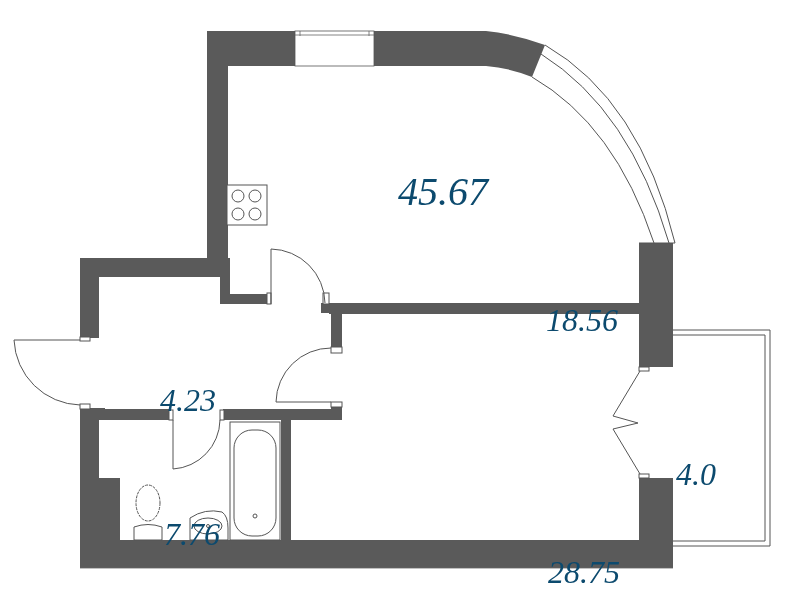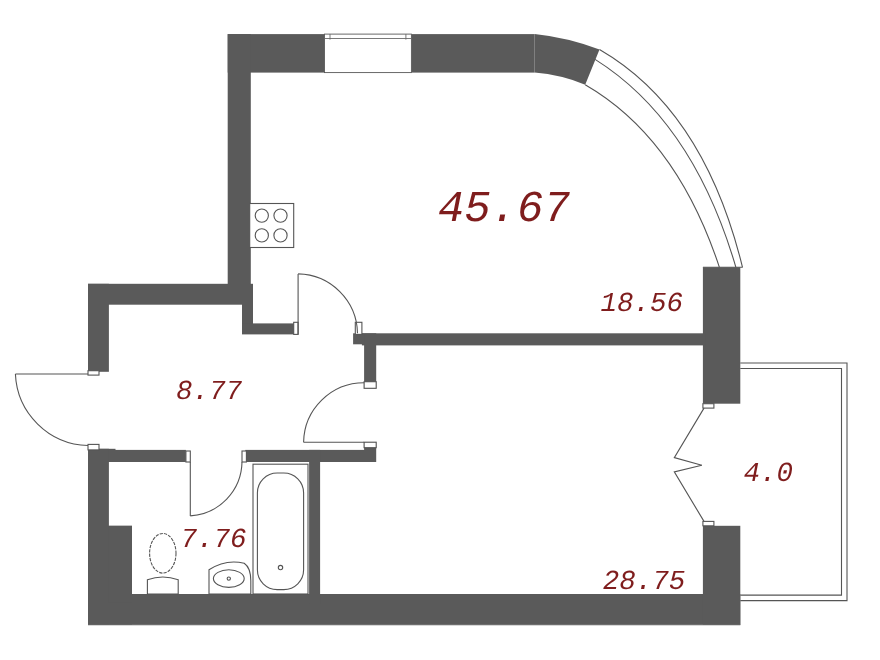--- a/index.html
+++ b/index.html
@@ -4,28 +4,28 @@
   <style>
     html, body { margin: 0; padding: 0; background: #ffffff; }
     body { width: 800px; height: 600px; overflow: hidden; position: relative; }
     #plan { position: absolute; left: 0; top: 0; width: 800px; height: 600px; }
     .wall { fill: #5a5a5a; }
     .line { fill: none; stroke: #555555; stroke-width: 1; }
     .thin { fill: none; stroke: #666666; stroke-width: 0.8; }
     .fixture { fill: #ffffff; stroke: #555555; stroke-width: 1; }
     .area-label {
       position: absolute;
-      font-family: Liberation Mono, monospace;
+      font-family: Liberation Serif, serif;
       font-style: italic;
-      color: #7f1d1d;
+      color: #0c4a6e;
       white-space: nowrap;
       line-height: 1;
     }
     .big { font-size: 40px; }
-    .mid { font-size: 25px; }
+    .mid { font-size: 32px; margin-top: 40px; }
   </style>
 </head>
 <body>
 
 <svg id="plan" viewBox="0 0 800 600" xmlns="http://www.w3.org/2000/svg">
 
   <g>
 
     <rect class="wall" x="207" y="31" width="88" height="35"></rect>
 
@@ -154,16 +154,16 @@
     <path class="fixture" d="M134,540 L134,527 Q148,522 162,527 L162,540 Z"></path>
   </g>
 
   <g>
     <line class="thin" x1="80" y1="568" x2="673" y2="568"></line>
   </g>
 </svg>
 
 <div class="area-label big" style="left:398px; top:172px;">45.67</div>
 <div class="area-label mid" style="left:546px; top:264px;">18.56</div>
-<div class="area-label mid" style="left:160px; top:344px;">8.77</div>
+<div class="area-label mid" style="left:160px; top:344px;">4.23</div>
 <div class="area-label mid" style="left:164px; top:478px;">7.76</div>
 <div class="area-label mid" style="left:548px; top:516px;">28.75</div>
 <div class="area-label mid" style="left:676px; top:418px;">4.0</div>
 
 </body></html>

